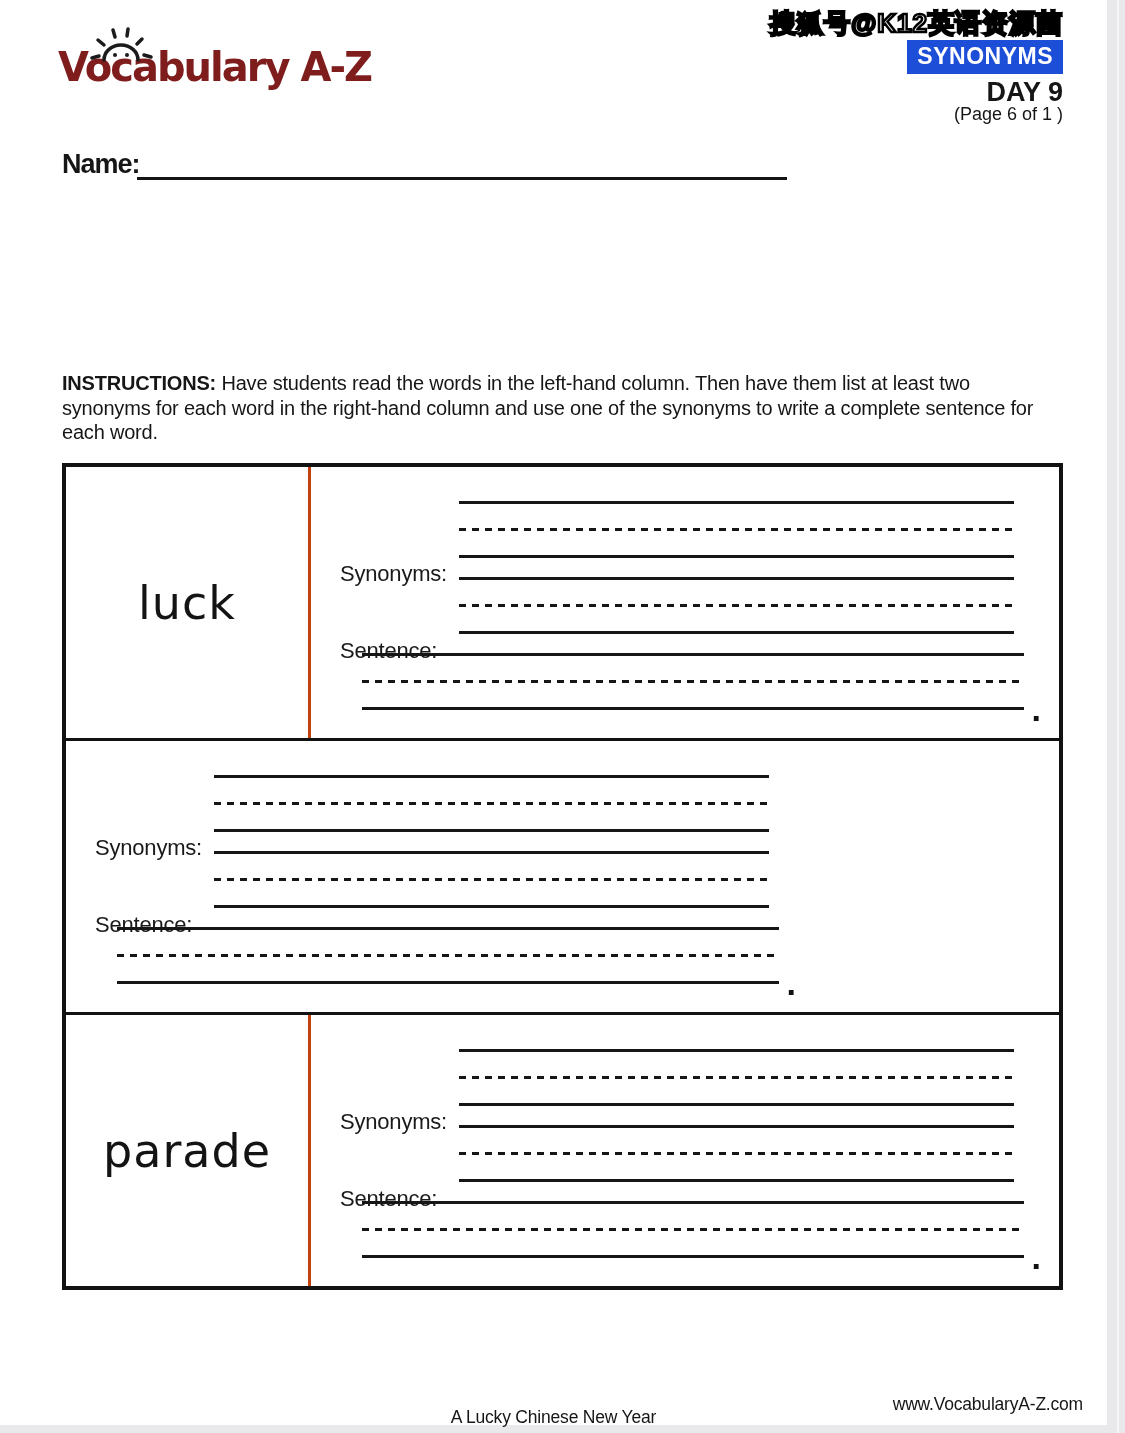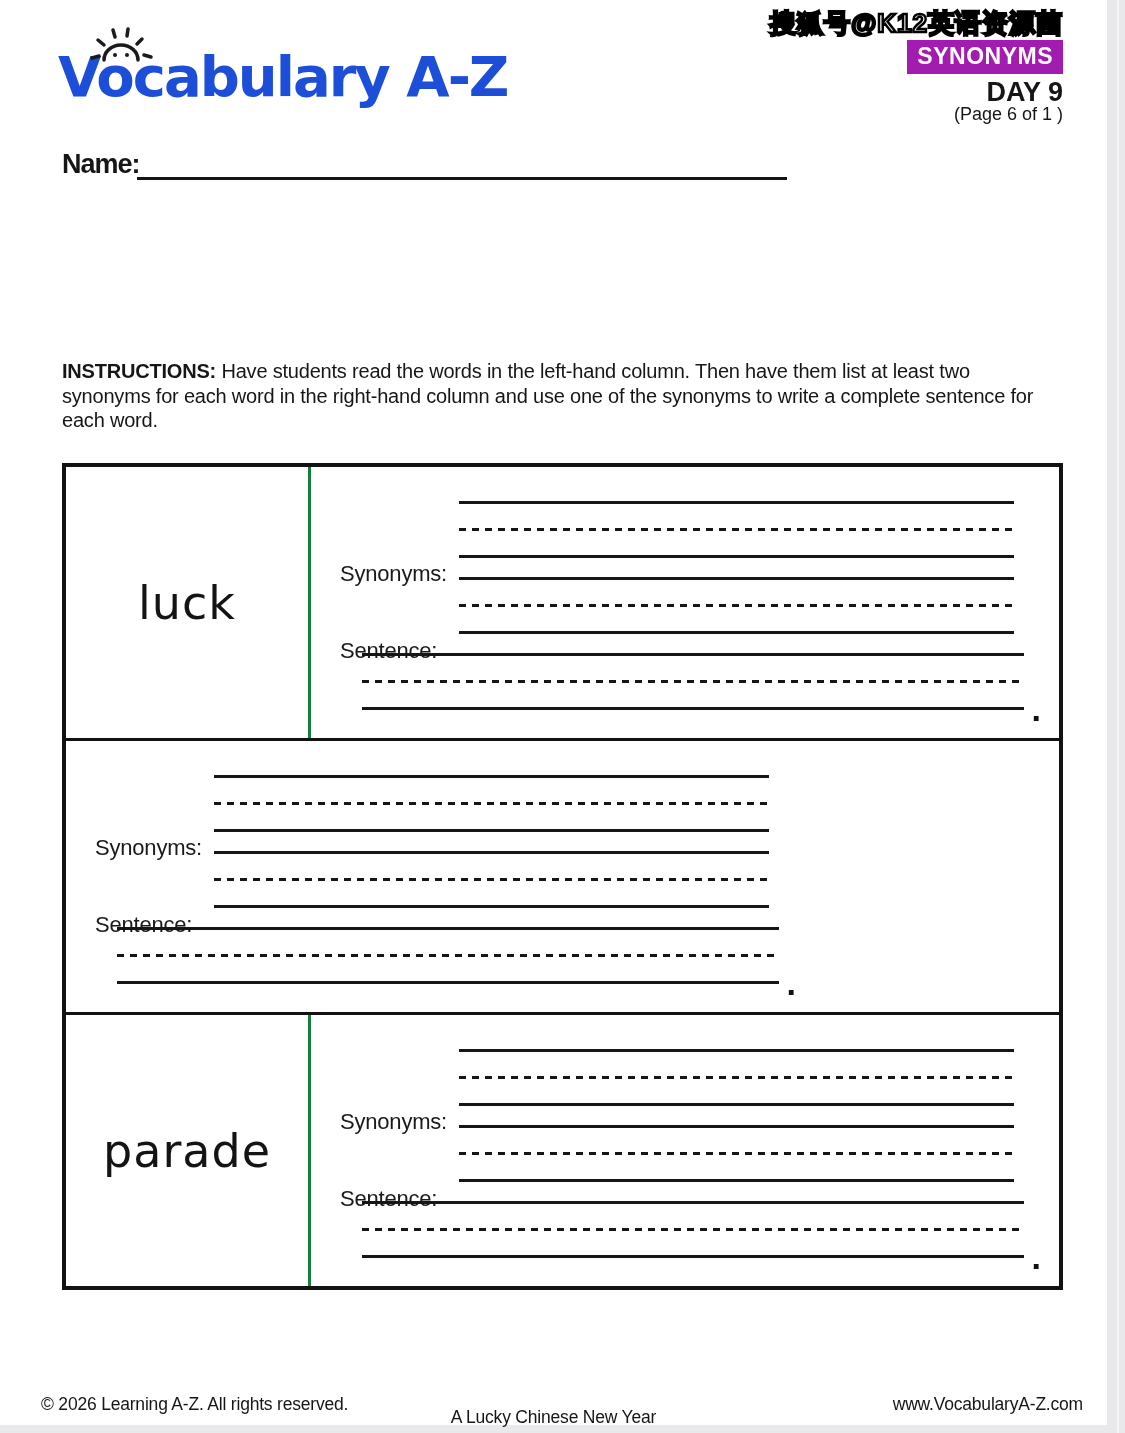--- a/index.html
+++ b/index.html
@@ -18,34 +18,34 @@
   }
   .edge-line {
     position:absolute; right:6px; top:0; width:2px; height:1433px;
     background:#f6f6f8;
   }
 
   
   .logo-wrap { position:absolute; left:58px; top:44px; }
   .logo-text {
     font-family:"DejaVu Sans", sans-serif;
-    font-weight:bold; font-size:56px; letter-spacing:-2px; color:#1d4ed8;
+    font-weight:bold; font-size:40px; letter-spacing:-2px; color:#7f1d1d;
   }
   .sun { position:absolute; left:28px; top:-18px; }
 
   .watermark {
     position:absolute; top:6px; right:44px;
     font-size:26px; font-weight:bold; letter-spacing:1px;
     color:#ffffff; -webkit-text-stroke:2.5px #000;
     text-shadow:0 0 1px #000;
     white-space:nowrap;
   }
   .badge {
     position:absolute; top:40px; right:44px;
-    background:#a21caf; color:#ffffff;
+    background:#1d4ed8; color:#ffffff;
     font-weight:bold; font-size:23px; letter-spacing:0.5px;
     padding:3px 10px 4px 10px;
   }
   .day {
     position:absolute; top:77px; right:44px;
     font-weight:bold; font-size:27px; letter-spacing:0px;
   }
   .pageinfo {
     position:absolute; top:104px; right:44px;
     font-size:18px;
@@ -67,35 +67,35 @@
     border:4px solid #121212;
     text-align:center;
   }
   .defline1 { margin-top:24px; font-size:24px; letter-spacing:0.3px; }
   .defline1 b { font-weight:bold; }
   .defline2 { margin-top:13px; font-size:24px; letter-spacing:0.3px; }
   .defline2 i { font-style:italic; }
 
   
   .instructions {
-    position:absolute; left:62px; top:359px; width:985px;
+    position:absolute; left:62px; top:371px; width:985px;
     font-size:20px; line-height:24.5px; letter-spacing:-0.2px;
   }
   .instructions b { font-weight:bold; }
 
   
   .wtable {
     position:absolute; left:62px; top:463px; width:1001px; height:827px;
     border:4px solid #121212;
     display:flex; flex-direction:column;
   }
   .wrow { flex:1; display:flex; }
   .wrow + .wrow { border-top:3px solid #121212; }
   .word-cell {
-    width:245px; border-right:3px solid #15803d;
+    width:245px; border-right:3px solid #c2410c;
     display:flex; align-items:center; justify-content:center;
   }
   .word {
     font-family:"DejaVu Sans", sans-serif;
     font-size:46px; letter-spacing:1px; color:#141414;
   }
   .write-cell { flex:1; position:relative; }
 
   .field-label {
     position:absolute; left:29px;
@@ -227,19 +227,18 @@
           <div class="ln ln-solid"></div>
           <div class="ln ln-dash"></div>
           <div class="ln ln-solid"></div>
           <span class="period">.</span>
         </div>
       </div>
     </div>
 
   </div>
 
-  <div class="footer-left">© 2026 Learning A-Z. All rights reserved.</div>
   <div class="footer-center">A Lucky Chinese New Year</div>
   <div class="footer-right">www.VocabularyA-Z.com</div>
 
 </div>
 
 <div class="edge-line"></div>
 
 </body></html>

